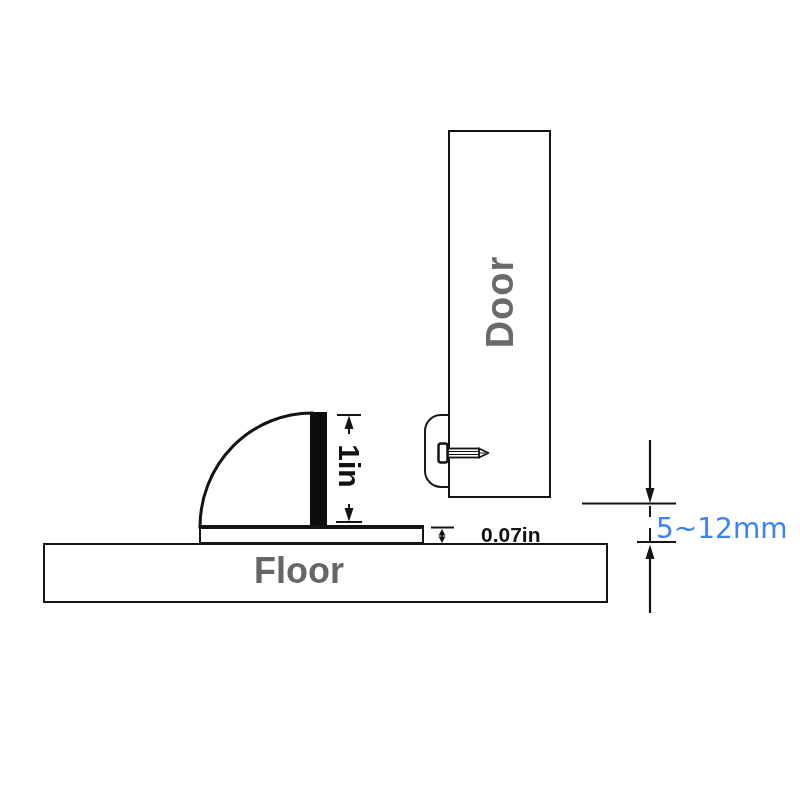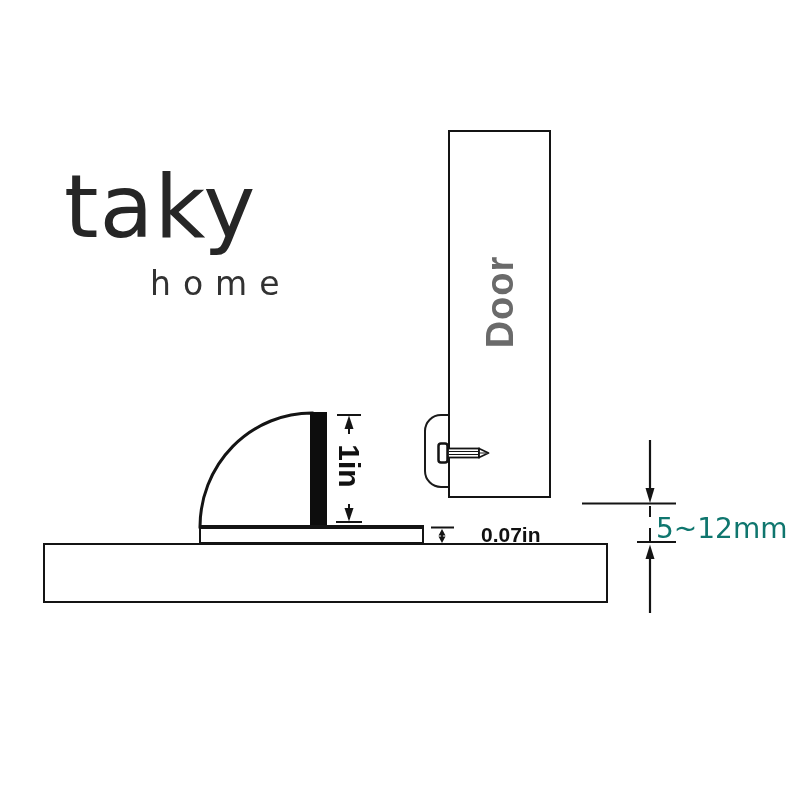--- a/index.html
+++ b/index.html
@@ -57,32 +57,30 @@
     transform:rotate(90deg);
     font-weight:bold; font-size:30px; color:#111; z-index:5;
   }
   .dim-007-label {
     position:absolute; left:481px; top:523px;
     font-weight:bold; font-size:21px; color:#111; z-index:5;
   }
   .dim-gap-label {
     position:absolute; left:656px; top:512px;
     font-family:"DejaVu Sans", sans-serif;
-    font-size:28px; color:#0f766e; z-index:5;
+    font-size:28px; color:#3b82f6; z-index:5;
   }
   .ln { stroke:#141414; fill:none; }
   .hd { fill:#141414; stroke:none; }
 </style>
 </head>
 <body>
 
 <div class="canvas">
 
-  <div class="brand-name">taky</div>
-  <div class="brand-sub">home</div>
 
   <div class="door"></div>
   <div class="door-label">Door</div>
 
   <div class="mount-tab"></div>
 
   <svg class="screw-svg" width="54" height="22" viewBox="0 0 54 22">
     <rect x="1.5" y="1.5" width="9" height="19" rx="2.5" fill="#fff" stroke="#141414" stroke-width="2.5"></rect>
     <rect x="11" y="6.5" width="31" height="9" fill="#fff" stroke="#141414" stroke-width="1.8"></rect>
     <line class="ln" x1="12" y1="9.5" x2="41" y2="9.5" stroke-width="1"></line>
@@ -92,20 +90,21 @@
   </svg>
 
   <svg class="stopper-svg" width="230" height="140" viewBox="0 0 230 140">
     <path d="M 2 118 A 112 114 0 0 1 114 4 L 114 118 Z" fill="#fff" stroke="#141414" stroke-width="3"></path>
     <rect x="112" y="3" width="17" height="115" fill="#0d0d0d"></rect>
     <rect x="2" y="117" width="223" height="17" fill="#fff" stroke="#141414" stroke-width="2"></rect>
     <line class="ln" x1="1" y1="118" x2="226" y2="118" stroke-width="4"></line>
   </svg>
 
   <div class="floor"></div>
+  <div class="floor-label">Floor</div>
 
   <svg class="dim-svg dim-1in-svg" width="40" height="118" viewBox="0 0 40 118">
     <line class="ln" x1="7" y1="5" x2="31" y2="5" stroke-width="2"></line>
     <line class="ln" x1="19" y1="9" x2="19" y2="24" stroke-width="2"></line>
     <polygon class="hd" points="19,5.5 14.5,19 23.5,19"></polygon>
     <line class="ln" x1="19" y1="94" x2="19" y2="109" stroke-width="2"></line>
     <polygon class="hd" points="19,111.5 14.5,98 23.5,98"></polygon>
     <line class="ln" x1="6" y1="112" x2="32" y2="112" stroke-width="2"></line>
   </svg>
   <div class="dim-1in-label">1in</div>

